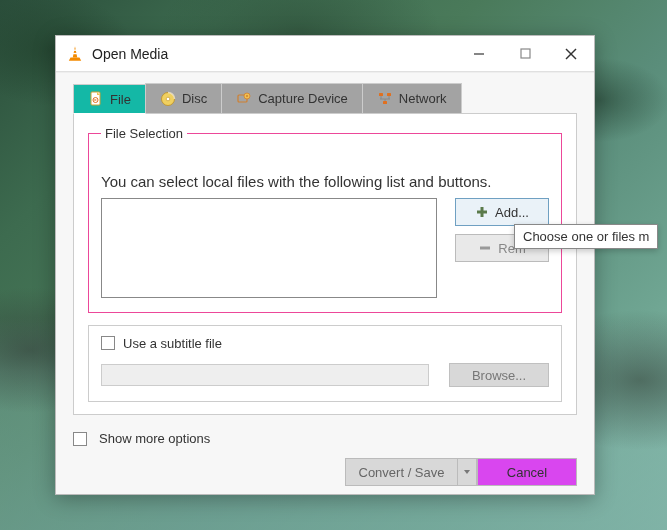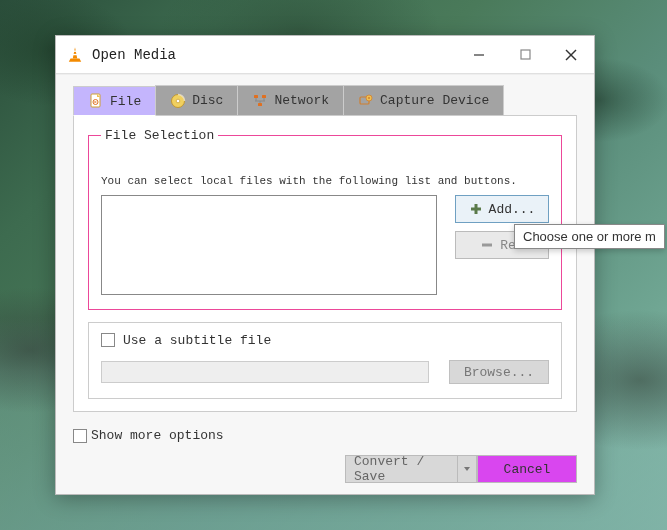--- a/index.html
+++ b/index.html
@@ -30,21 +30,20 @@
       position: absolute;
       left: 55px;
       top: 35px;
       width: 540px;
       height: 460px;
       background: #fff;
       border: 1px solid #bbb;
       box-shadow: 0 4px 20px rgba(0,0,0,0.3);
       display: flex;
       flex-direction: column;
-      font-family: Liberation Mono, monospace;
     }
     .titlebar {
       height: 38px;
       display: flex;
       align-items: center;
       padding: 0 0 0 10px;
       border-bottom: 1px solid #e0e0e0;
     }
     .titlebar .vlc-icon {
       width: 18px;
@@ -89,21 +88,21 @@
       padding: 6px 14px;
       border: 1px solid #ccc;
       border-bottom: none;
       background: #a3a3a3;
       font-size: 13px;
       color: #333;
       margin-right: -1px;
       cursor: default;
     }
     .tab.active {
-      background: #c4b5fd;
+      background: #14b8a6;
       border-bottom: 1px solid #fff;
       position: relative;
       top: 1px;
       align-items: flex-end;
     }
     .tab .ticon {
       width: 16px;
       height: 16px;
     }
     .tab-panel {
@@ -118,21 +117,21 @@
       padding: 8px 12px 14px 12px;
       margin-bottom: 12px;
     }
     fieldset.file-selection legend {
       padding: 0 4px;
       font-size: 13px;
       color: #333;
     }
     .hint {
       margin: 24px 0 8px 0;
-      font-size: 11px;
+      font-size: 15px;
       color: #333;
     }
     .file-row {
       display: flex;
       gap: 18px;
       align-items: flex-start;
     }
     .file-list {
       flex: 1;
       height: 100px;
@@ -199,21 +198,21 @@
     .btn.browse {
       width: 100px;
       height: 24px;
       color: #777;
       background: #d8d8d8;
       border: 1px solid #c0c0c0;
     }
     .options-row {
       display: flex;
       align-items: center;
-      gap: 4px;
+      gap: 12px;
       margin-top: 16px;
       margin-bottom: 6px;
     }
     .footer {
       display: flex;
       justify-content: flex-end;
       padding-top: 6px;
     }
     .split-btn {
       display: flex;
@@ -295,37 +294,37 @@
       <div class="tab">
         <svg class="ticon" viewBox="0 0 16 16">
           <circle cx="8" cy="8" r="6.5" fill="#f0d060" stroke="#c09020" stroke-width="0.8"></circle>
           <circle cx="8" cy="8" r="1.8" fill="#fff" stroke="#c09020" stroke-width="0.6"></circle>
           <path d="M8 1.5 A6.5 6.5 0 0 1 14.5 8" fill="none" stroke="#fff" stroke-width="1.5" opacity="0.6"></path>
         </svg>
         <span>Disc</span>
       </div>
       <div class="tab">
         <svg class="ticon" viewBox="0 0 16 16">
+          <rect x="2" y="4" width="9" height="7" rx="1" fill="none" stroke="#d08030" stroke-width="1.2"></rect>
+          <circle cx="11" cy="5" r="3" fill="#f0c050" stroke="#d08030" stroke-width="0.8"></circle>
+          <circle cx="11" cy="5" r="1" fill="#d08030"></circle>
+        </svg>
+        <span>Capture Device</span>
+      </div>
+      <div class="tab">
+        <svg class="ticon" viewBox="0 0 16 16">
           <rect x="2" y="2" width="4" height="3" fill="#e07020" rx="0.5"></rect>
           <rect x="10" y="2" width="4" height="3" fill="#e07020" rx="0.5"></rect>
           <rect x="6" y="10" width="4" height="3" fill="#e07020" rx="0.5"></rect>
           <line x1="4" y1="5" x2="4" y2="8" stroke="#888" stroke-width="1"></line>
           <line x1="12" y1="5" x2="12" y2="8" stroke="#888" stroke-width="1"></line>
           <line x1="8" y1="8" x2="8" y2="10" stroke="#888" stroke-width="1"></line>
           <line x1="3" y1="8" x2="13" y2="8" stroke="#888" stroke-width="1"></line>
         </svg>
         <span>Network</span>
-      </div>
-      <div class="tab">
-        <svg class="ticon" viewBox="0 0 16 16">
-          <rect x="2" y="4" width="9" height="7" rx="1" fill="none" stroke="#d08030" stroke-width="1.2"></rect>
-          <circle cx="11" cy="5" r="3" fill="#f0c050" stroke="#d08030" stroke-width="0.8"></circle>
-          <circle cx="11" cy="5" r="1" fill="#d08030"></circle>
-        </svg>
-        <span>Capture Device</span>
       </div>
     </div>
 
     <div class="tab-panel">
       <fieldset class="file-selection">
         <legend>File Selection</legend>
         <div class="hint">You can select local files with the following list and buttons.</div>
         <div class="file-row">
           <div class="file-list"></div>
           <div class="file-buttons">
@@ -377,14 +376,14 @@
         </div>
       </div>
       <div class="btn cancel">
         <span>Cancel</span>
       </div>
     </div>
   </div>
 </div>
 
 <div class="tooltip">
-  <span>Choose one or more m</span>
+  <span>Choose one or files m</span>
 </div>
 
 </body></html>

